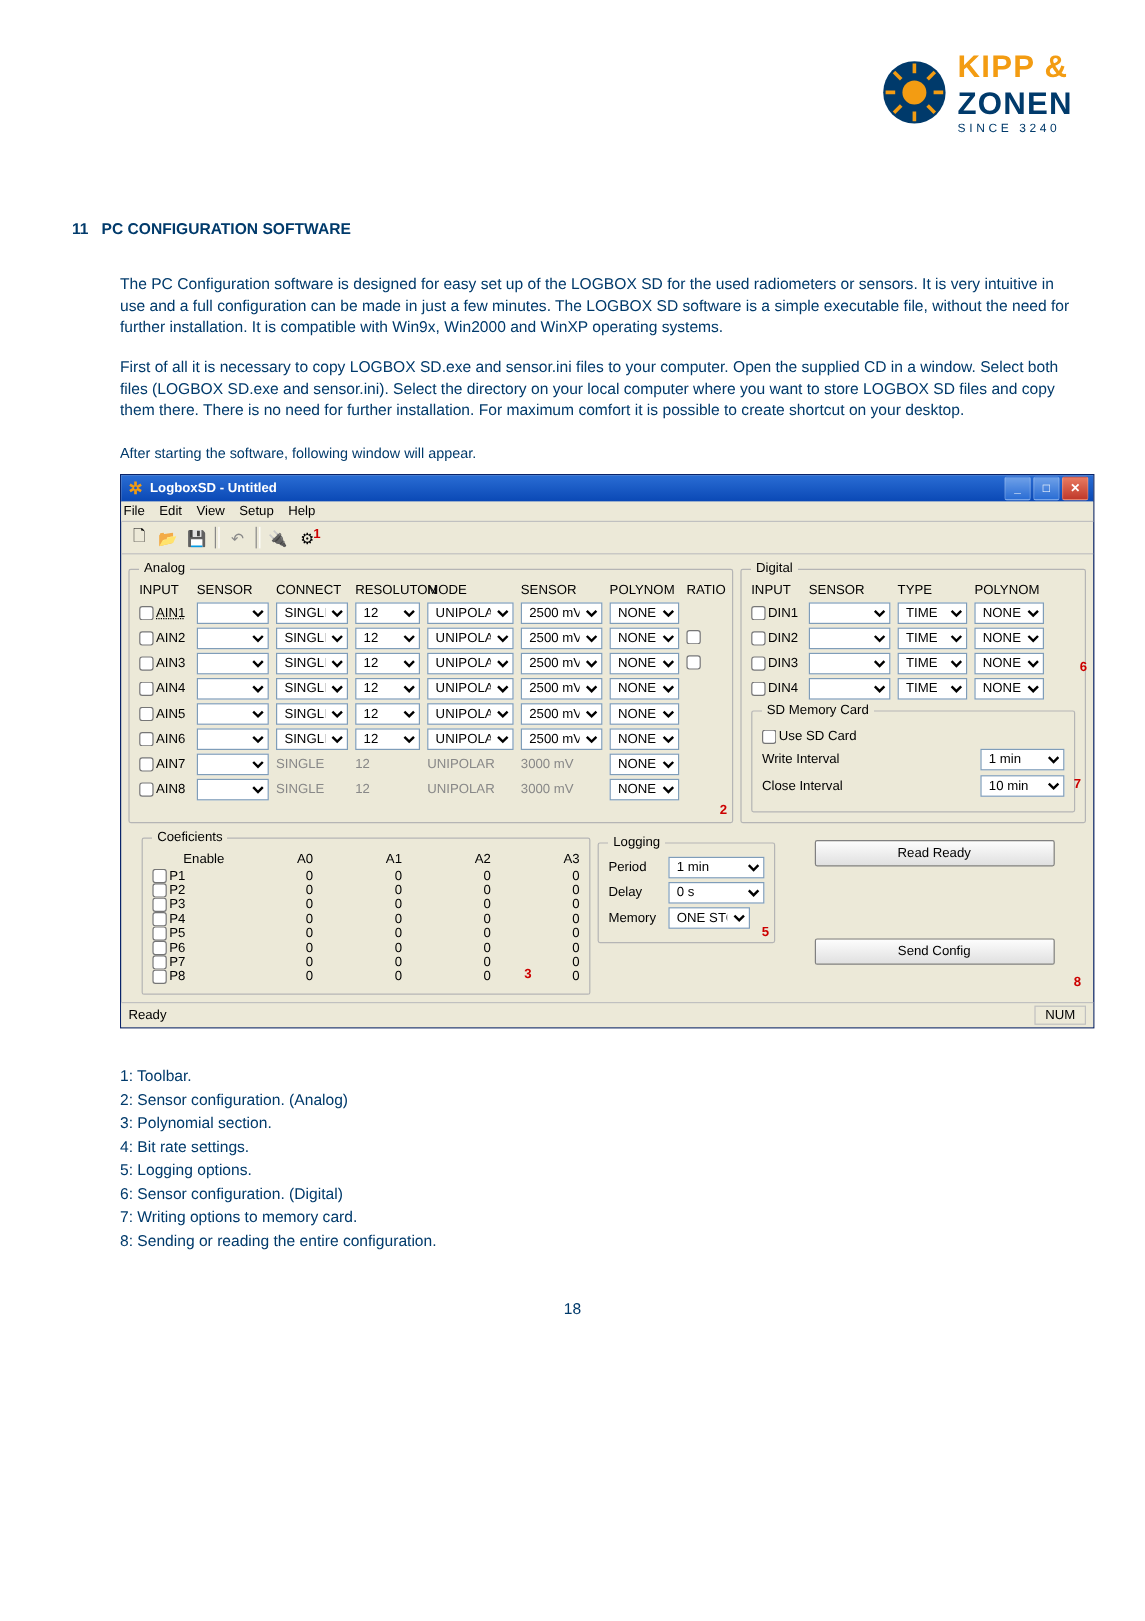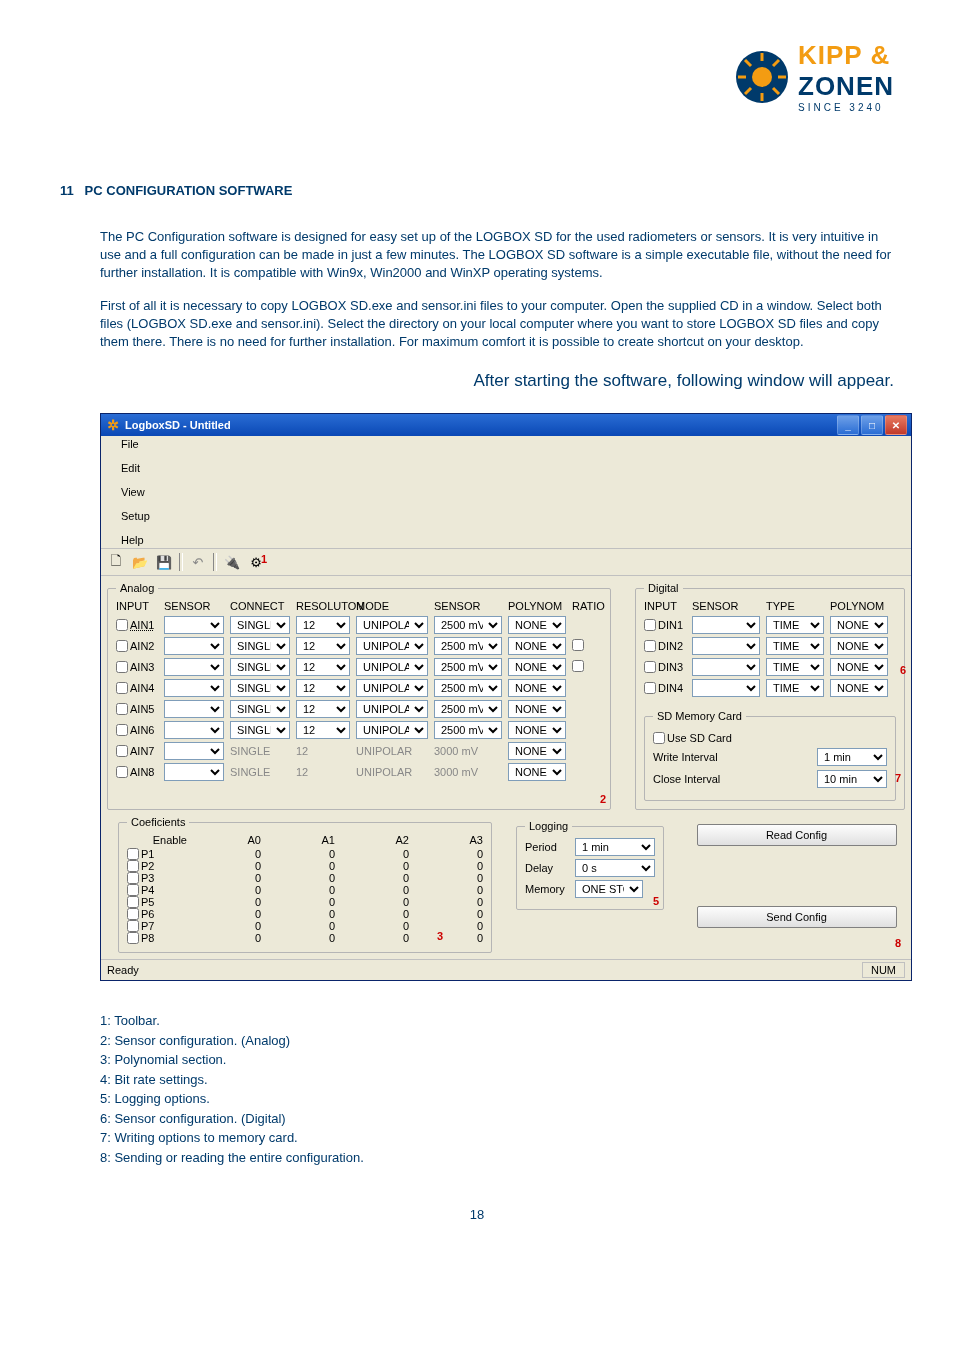--- a/index.html
+++ b/index.html
@@ -31,23 +31,22 @@
   }
   .body-text {
     color: #003a6b;
     font-size: 13px;
     line-height: 1.4;
     margin: 0 0 14px 40px;
     max-width: 800px;
   }
   .caption {
     color: #003a6b;
-    font-size: 17px;
-    margin: 20px 0 22px 40px;
-    text-align: right;
+    font-size: 12px;
+    margin: 20px 0 10px 40px;
   }
 
   
   .win {
     margin: 0 0 0 40px;
     width: 810px;
     border: 1px solid #0a246a;
     font-family: "MS Sans Serif", Tahoma, sans-serif;
     font-size: 11px;
     background: #ece9d8;
@@ -71,24 +70,23 @@
     border-radius: 2px;
     color: #fff;
     font-size: 10px;
     display: flex; align-items: center; justify-content: center;
     cursor: default;
   }
   .winbtn.close { background: linear-gradient(#e87a60,#c0392b); }
   .menubar {
     display: flex;
     gap: 12px;
-    padding: 2px 20px;
+    padding: 2px 2px;
     background: #ece9d8;
     border-bottom: 1px solid #c0c0c0;
-    flex-direction: column;
   }
   .menubar span { cursor: default; }
   .toolbar {
     display: flex;
     align-items: center;
     gap: 2px;
     padding: 2px 4px;
     border-bottom: 1px solid #c0c0c0;
     height: 22px;
   }
@@ -102,21 +100,21 @@
   .tsep { width: 2px; height: 18px; border-left: 1px solid #888; border-right: 1px solid #fff; margin: 0 2px; }
   .annot { color: #c00; font-weight: bold; font-size: 11px; position: absolute; }
 
   .client {
     position: relative;
     padding: 6px;
     display: flex;
     flex-direction: column;
     gap: 6px;
   }
-  .row { display: flex; gap: 24px; }
+  .row { display: flex; gap: 6px; }
 
   fieldset {
     border: 1px solid #b5b5b5;
     border-radius: 2px;
     padding: 6px 8px 8px 8px;
     margin: 0;
     background: #ece9d8;
   }
   legend { padding: 0 4px; font-size: 11px; }
 
@@ -139,21 +137,21 @@
     padding: 0 2px;
   }
   select { height: 18px; }
   .disabled { color: #888; }
   .static { color: #888; font-size: 11px; }
 
   .digital .dhdr { display: grid; grid-template-columns: 44px 70px 60px 60px; gap: 4px; margin-bottom: 4px; }
   .drow { display: grid; grid-template-columns: 44px 70px 60px 60px; gap: 4px; align-items: center; margin-bottom: 3px; }
   .digital .cb { display: flex; align-items: center; gap: 2px; }
 
-  .sdcard { margin-top: 13px; }
+  .sdcard { margin-top: 3px; }
   .sdrow { display: flex; align-items: center; justify-content: space-between; margin: 4px 0; gap: 6px; }
   .sdrow span { font-size: 11px; }
 
   .coef { flex: 1; margin-left: 11px; }
   .coef .chdr { display: grid; grid-template-columns: 60px 70px 70px 70px 70px; gap: 4px; margin-bottom: 2px; font-size: 11px; text-align: right; }
   .coef .crow { display: grid; grid-template-columns: 60px 70px 70px 70px 70px; gap: 4px; font-size: 11px; align-items: center; }
   .coef .crow .pcb { display: flex; align-items: center; gap: 2px; }
   .coef .crow .v { text-align: right; }
 
   .serial { width: 170px; }
@@ -585,21 +583,21 @@
             </div>
           <div class="lrow">
               <span>Memory</span>
             <select style="width:68px"><option>ONE STOP</option></select>
             </div>
           <span class="annot" style="right:4px;bottom:2px">5</span>
         </fieldset>
       </div>
 
       <div class="rightcol" style="position:relative">
-        <button class="bigbtn">Read Config</button>
+        <button class="bigbtn">Read Ready</button>
         <div style="height:40px"></div>
         <button class="bigbtn">Send Config</button>
         <span class="annot" style="right:4px;bottom:4px">8</span>
       </div>
     </div>
   </div>
 
   <div class="statusbar">
     <span>Ready</span>
     <div class="spacer"></div>

